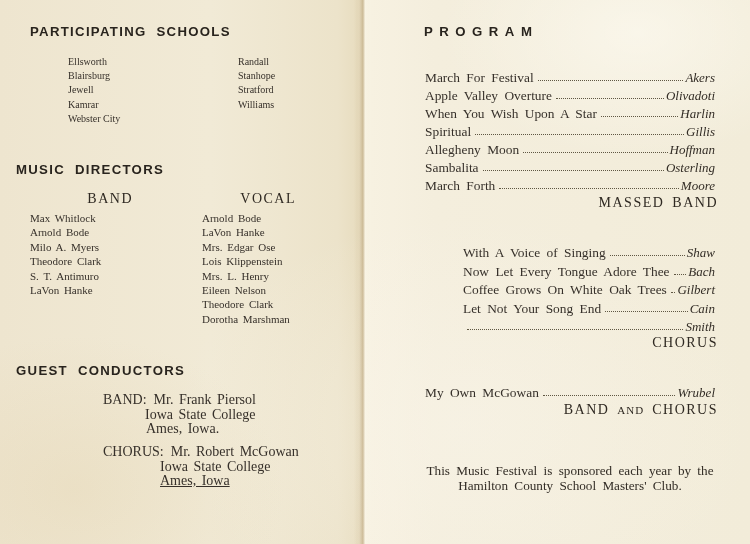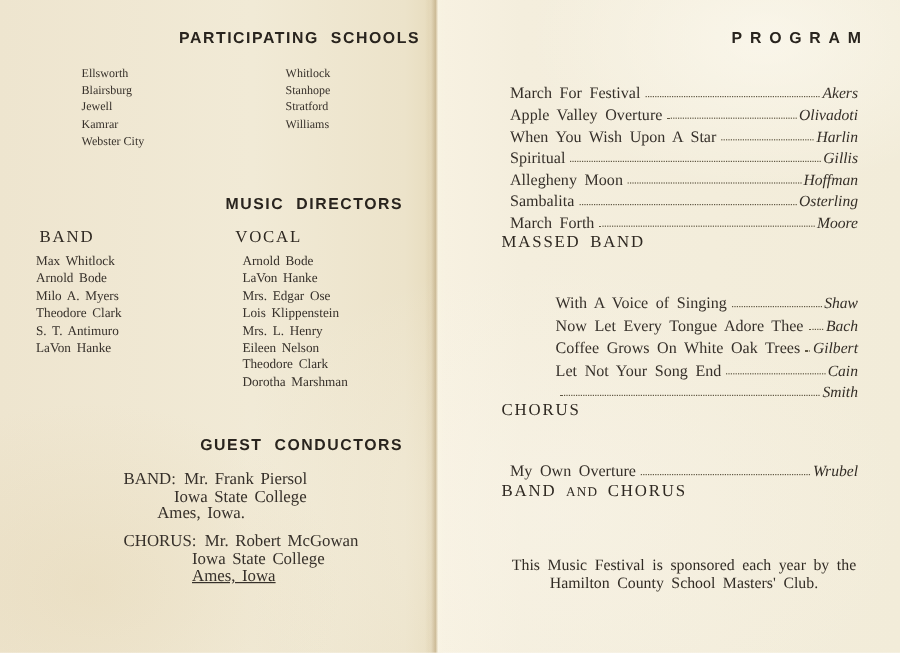--- a/index.html
+++ b/index.html
@@ -17,25 +17,25 @@
     position:absolute;top:0;left:354px;width:17px;height:100%;
     background:linear-gradient(90deg,
       rgba(166,136,78,0) 0%, rgba(166,136,78,0.10) 30%,
       rgba(148,116,58,0.38) 52%, rgba(255,252,240,0.55) 66%,
       rgba(255,252,240,0) 100%);
   }
   .abs{position:absolute;}
   .sans-head{
     font-family:"Liberation Sans","DejaVu Sans",sans-serif;font-weight:700;
     color:#29241e;font-size:13.2px;letter-spacing:1.3px;word-spacing:5px;
-    text-align:right;line-height:15px;white-space:nowrap;
+    text-align:left;line-height:15px;white-space:nowrap;
   }
   .serif-head{
     font-size:14px;letter-spacing:1.5px;word-spacing:3px;color:#2f2922;
-    text-align:left;line-height:16px;white-space:nowrap;
+    text-align:right;line-height:16px;white-space:nowrap;
   }
   .serif-head .small-and{font-size:11px;letter-spacing:1px;}
   .names div{font-size:11px;line-height:14.4px;word-spacing:2px;white-space:nowrap;}
   .schools div{font-size:10px;line-height:14.2px;white-space:nowrap;}
   .gc-block{font-size:14px;line-height:14.5px;word-spacing:2px;white-space:nowrap;}
   .gc-label{margin-right:7px;}
   .plist{display:block;}
   .prow{display:flex;align-items:baseline;}
   .g18 .prow{height:18px;}
   .g185 .prow{height:18.5px;margin-left:38px;}
@@ -54,21 +54,21 @@
     <div class="abs sans-head" style="left:30px;top:24px;width:320px;">PARTICIPATING SCHOOLS</div>
 
     <div class="abs schools" style="left:68px;top:55px;">
       <div>Ellsworth</div>
       <div>Blairsburg</div>
       <div>Jewell</div>
       <div>Kamrar</div>
       <div>Webster City</div>
     </div>
     <div class="abs schools" style="left:238px;top:55px;">
-      <div>Whitlock</div>
+      <div>Randall</div>
       <div>Stanhope</div>
       <div>Stratford</div>
       <div>Williams</div>
     </div>
 
     <div class="abs sans-head" style="left:16px;top:162px;width:320px;">MUSIC DIRECTORS</div>
 
     <div class="abs serif-head" style="left:33px;top:191px;width:100px;">BAND</div>
     <div class="abs serif-head" style="left:196px;top:191px;width:100px;">VOCAL</div>
 
@@ -91,21 +91,21 @@
       <div>Dorotha Marshman</div>
     </div>
 
     <div class="abs sans-head" style="left:16px;top:363px;width:320px;">GUEST CONDUCTORS</div>
 
     <div class="abs gc-block" style="left:103px;top:393px;">
       <div>
         <span class="gc-label">BAND:</span><span>Mr. Frank Piersol</span>
       </div>
       <div style="margin-left:42px;">Iowa State College</div>
-      <div style="margin-left:28px;">Ames, Iowa.</div>
+      <div style="margin-left:43px;">Ames, Iowa.</div>
     </div>
 
     <div class="abs gc-block" style="left:103px;top:445px;">
       <div>
         <span class="gc-label">CHORUS:</span><span>Mr. Robert McGowan</span>
       </div>
       <div style="margin-left:57px;">Iowa State College</div>
       <div style="margin-left:57px;text-decoration:underline;">Ames, Iowa</div>
     </div>
 
@@ -179,21 +179,21 @@
       </div>
       <div class="prow">
         <span class="lead"></span>
         <span class="pc">Smith</span>
       </div>
     </div>
     <div class="abs serif-head" style="left:53px;top:335px;width:300px;">CHORUS</div>
 
     <div class="abs plist g18" style="left:60px;top:384px;width:290px;">
       <div class="prow">
-        <span class="pt">My Own Overture</span>
+        <span class="pt">My Own McGowan</span>
         <span class="lead"></span>
         <span class="pc">Wrubel</span>
       </div>
     </div>
     <div class="abs serif-head" style="left:53px;top:402px;width:300px;">
       <span>BAND</span>
       <span class="small-and">AND</span>
       <span>CHORUS</span>
     </div>
 

